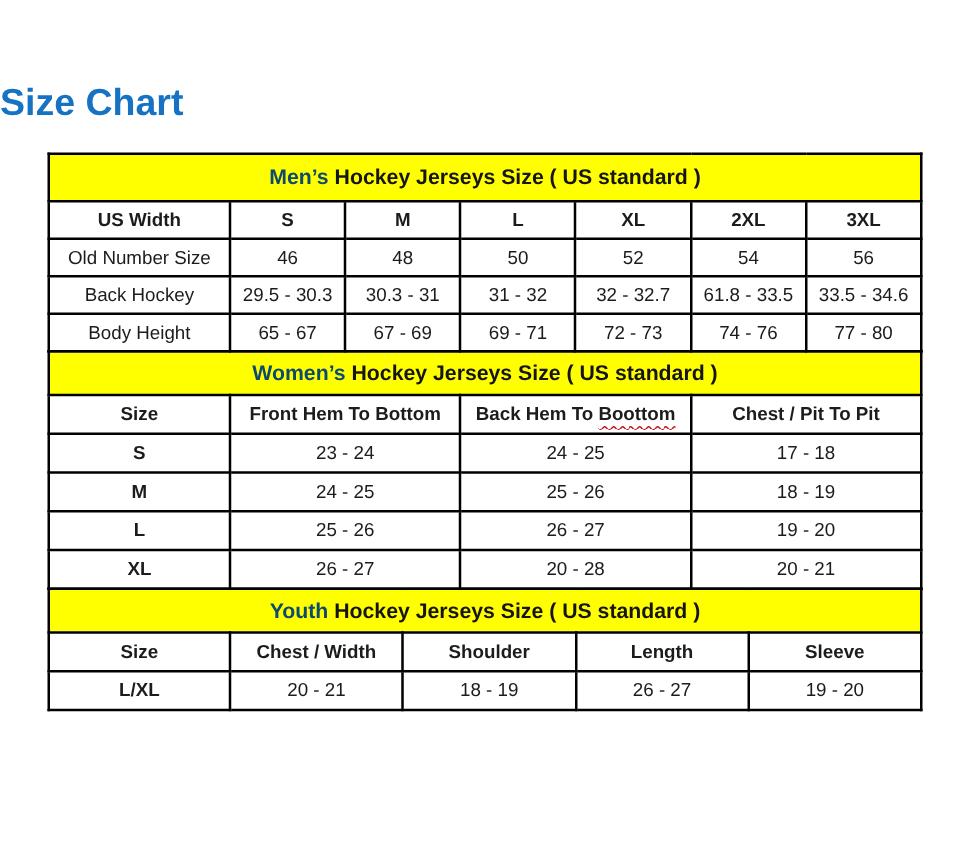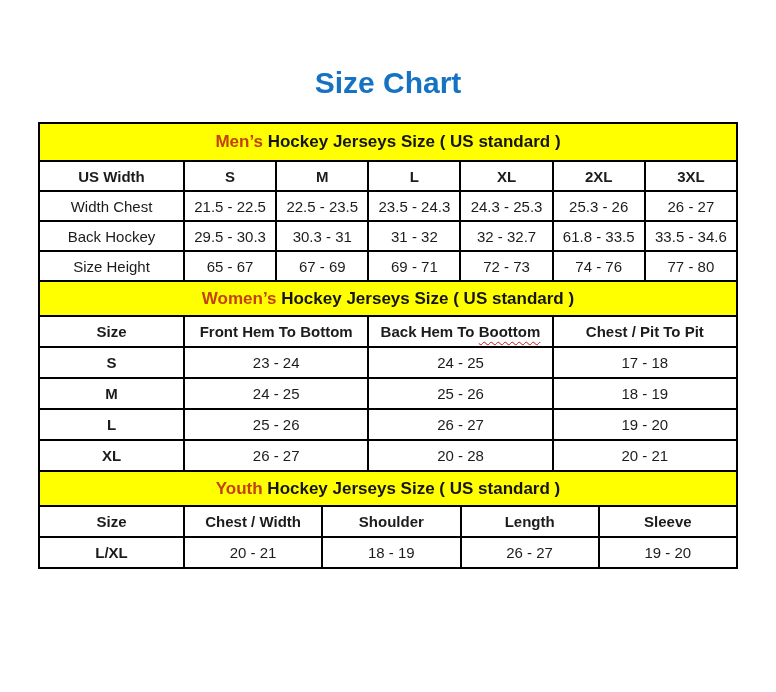--- a/index.html
+++ b/index.html
@@ -11,21 +11,21 @@
     width: 776px;
     height: 692px;
     overflow: hidden;
     font-family: "Liberation Sans", sans-serif;
     -webkit-font-smoothing: antialiased;
   }
   .title {
     margin: 0;
     padding-top: 66px;
     padding-bottom: 22px;
-    text-align: center;
+    text-align: left;
     font-size: 30px;
     font-weight: bold;
     letter-spacing: 0px;
     color: #1673c4;
   }
   .chart {
     width: 700px;
     margin: 0 auto;
   }
   table.size-table {
@@ -48,21 +48,21 @@
   }
   
   .size-table tr.band th {
     background: #ffff00;
     font-size: 17px;
     font-weight: bold;
     height: 32px;
     color: #151515;
   }
   .size-table tr.band .hl {
-    color: #c2410c;
+    color: #0c4a6e;
   }
   
   .size-table tr.cols th {
     font-weight: bold;
     font-size: 15px;
   }
   
   .size-table td {
     font-size: 15px;
     font-weight: normal;
@@ -112,39 +112,39 @@
             <th>S</th>
             <th>M</th>
             <th>L</th>
             <th>XL</th>
             <th>2XL</th>
             <th>3XL</th>
           </tr>
         </thead>
         <tbody>
           <tr>
-            <th>Width Chest</th>
-            <td>21.5 - 22.5</td>
-            <td>22.5 - 23.5</td>
-            <td>23.5 - 24.3</td>
-            <td>24.3 - 25.3</td>
-            <td>25.3 - 26</td>
-            <td>26 - 27</td>
+            <th>Old Number Size</th>
+            <td>46</td>
+            <td>48</td>
+            <td>50</td>
+            <td>52</td>
+            <td>54</td>
+            <td>56</td>
           </tr>
           <tr>
             <th>Back Hockey</th>
             <td>29.5 - 30.3</td>
             <td>30.3 - 31</td>
             <td>31 - 32</td>
             <td>32 - 32.7</td>
             <td>61.8 - 33.5</td>
             <td>33.5 - 34.6</td>
           </tr>
           <tr>
-            <th>Size Height</th>
+            <th>Body Height</th>
             <td>65 - 67</td>
             <td>67 - 69</td>
             <td>69 - 71</td>
             <td>72 - 73</td>
             <td>74 - 76</td>
             <td>77 - 80</td>
           </tr>
         </tbody>
       </table>
     <table class="size-table section-1">

